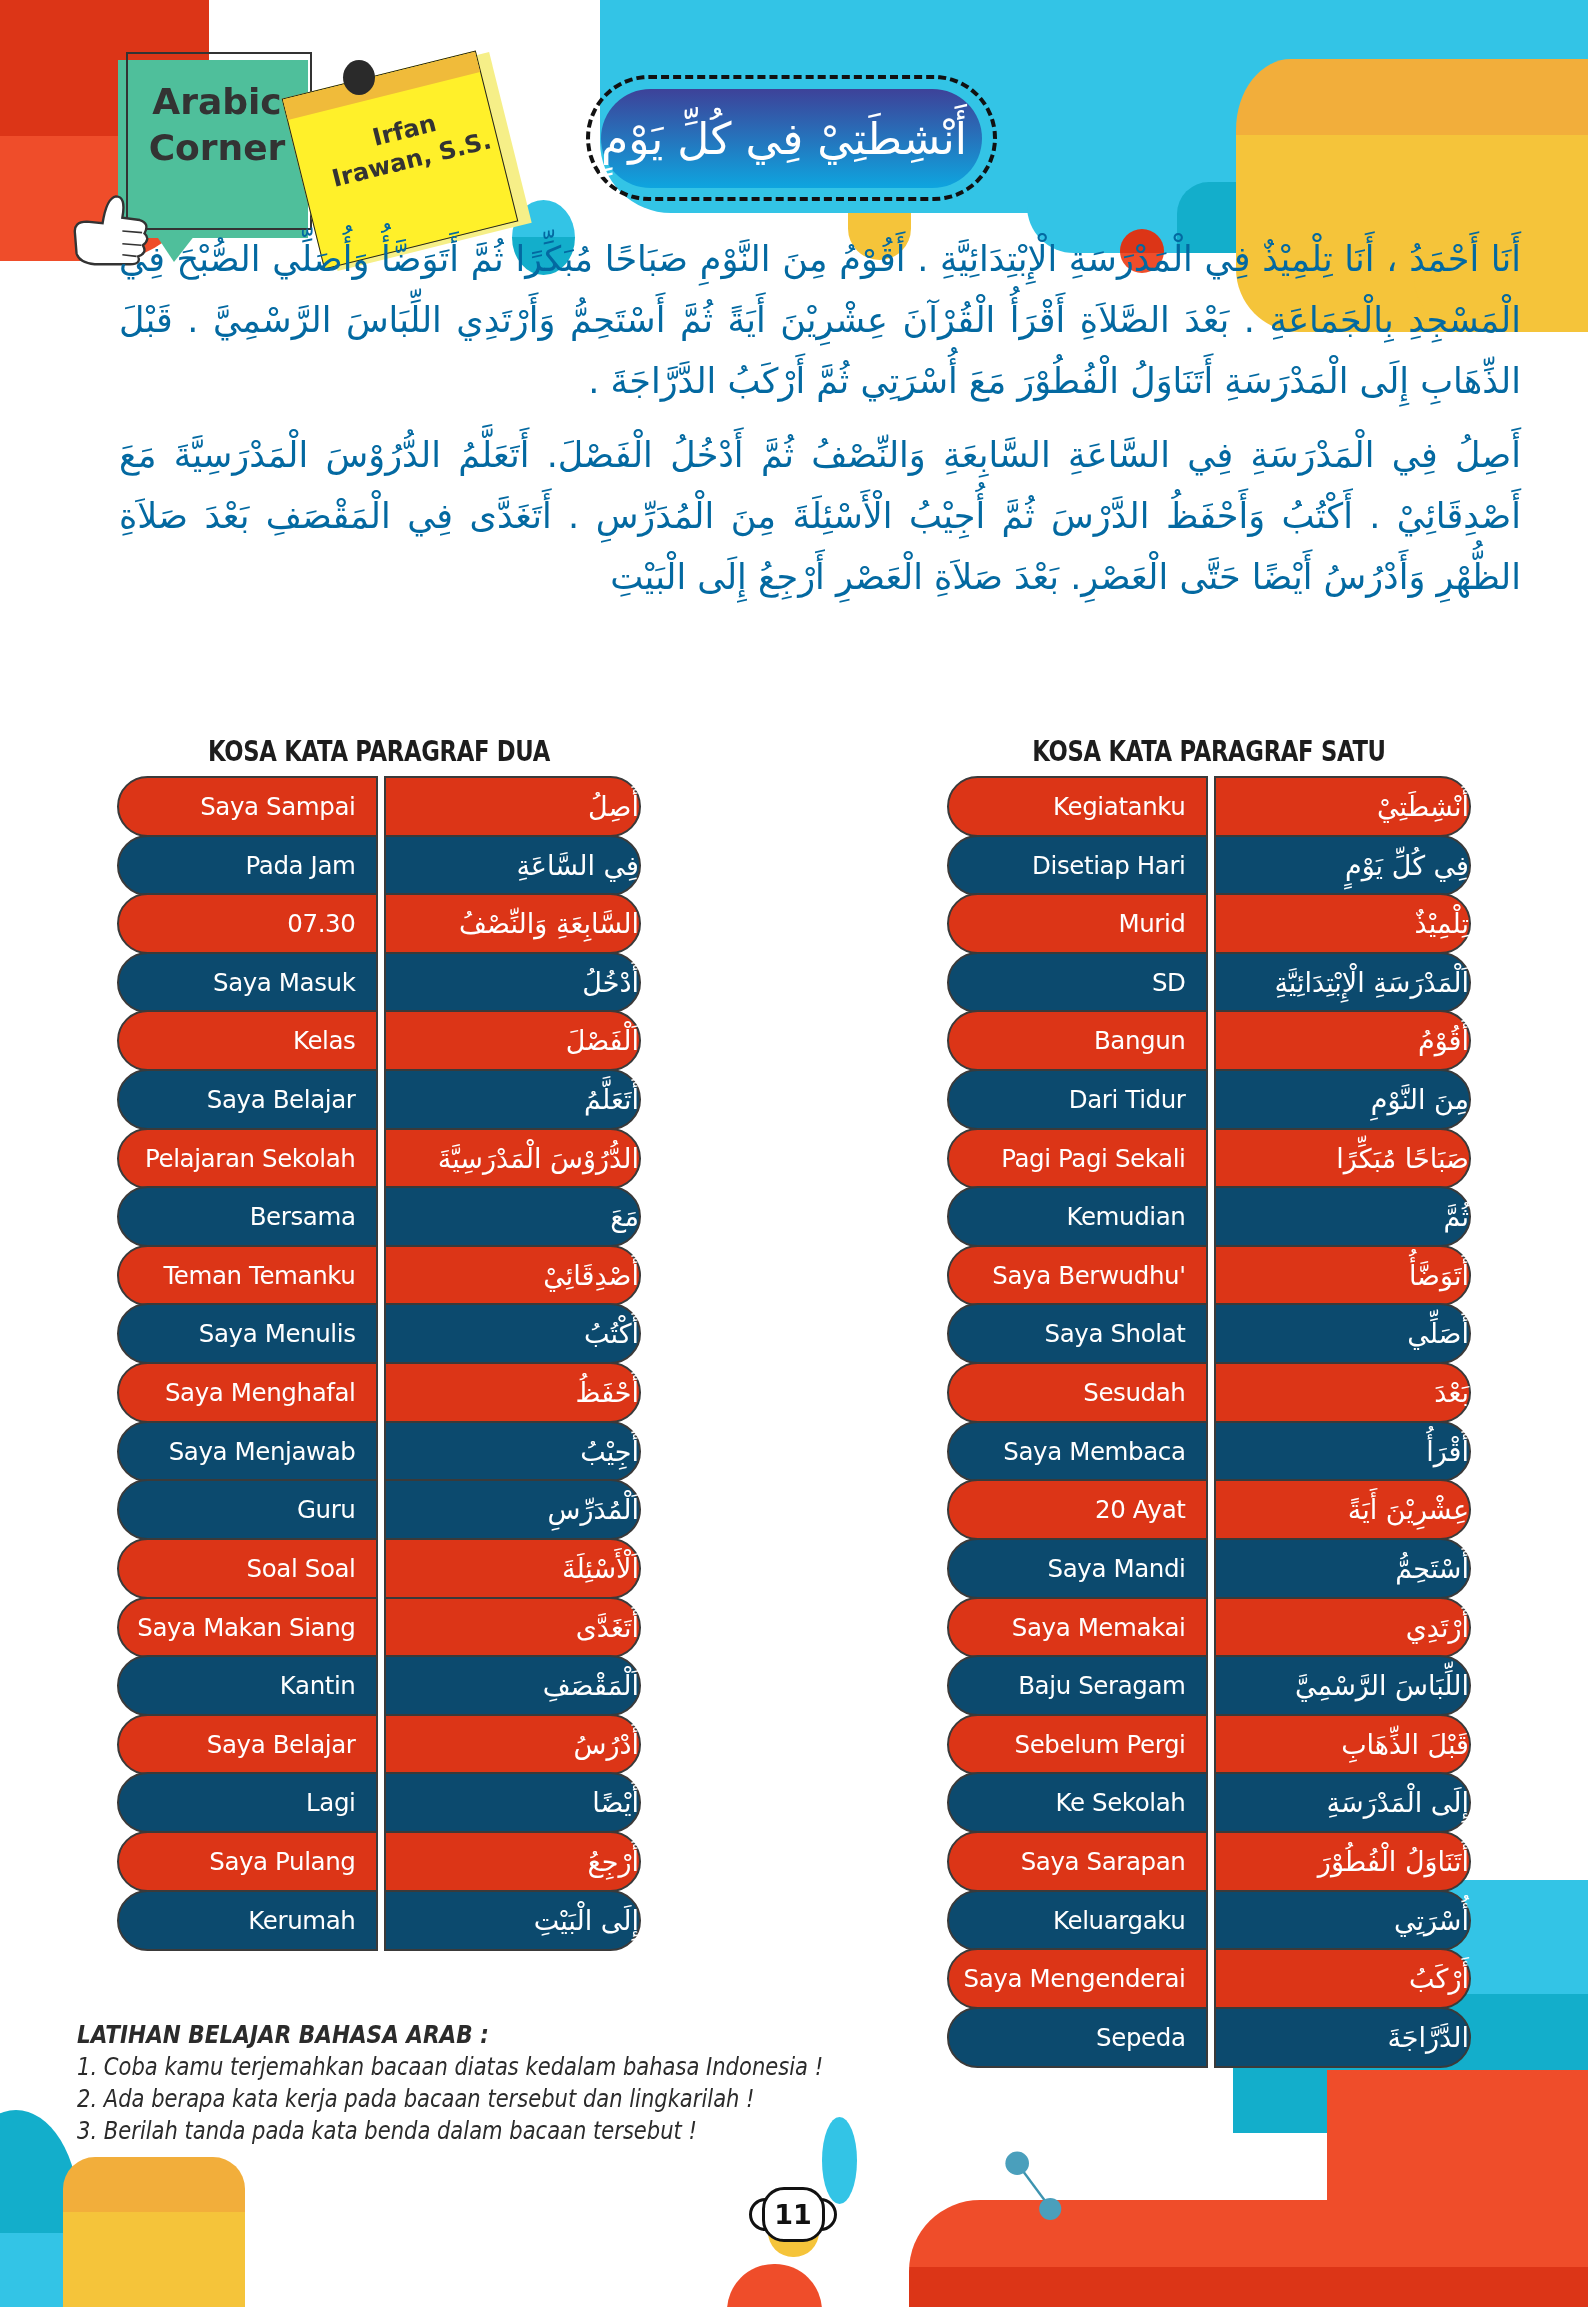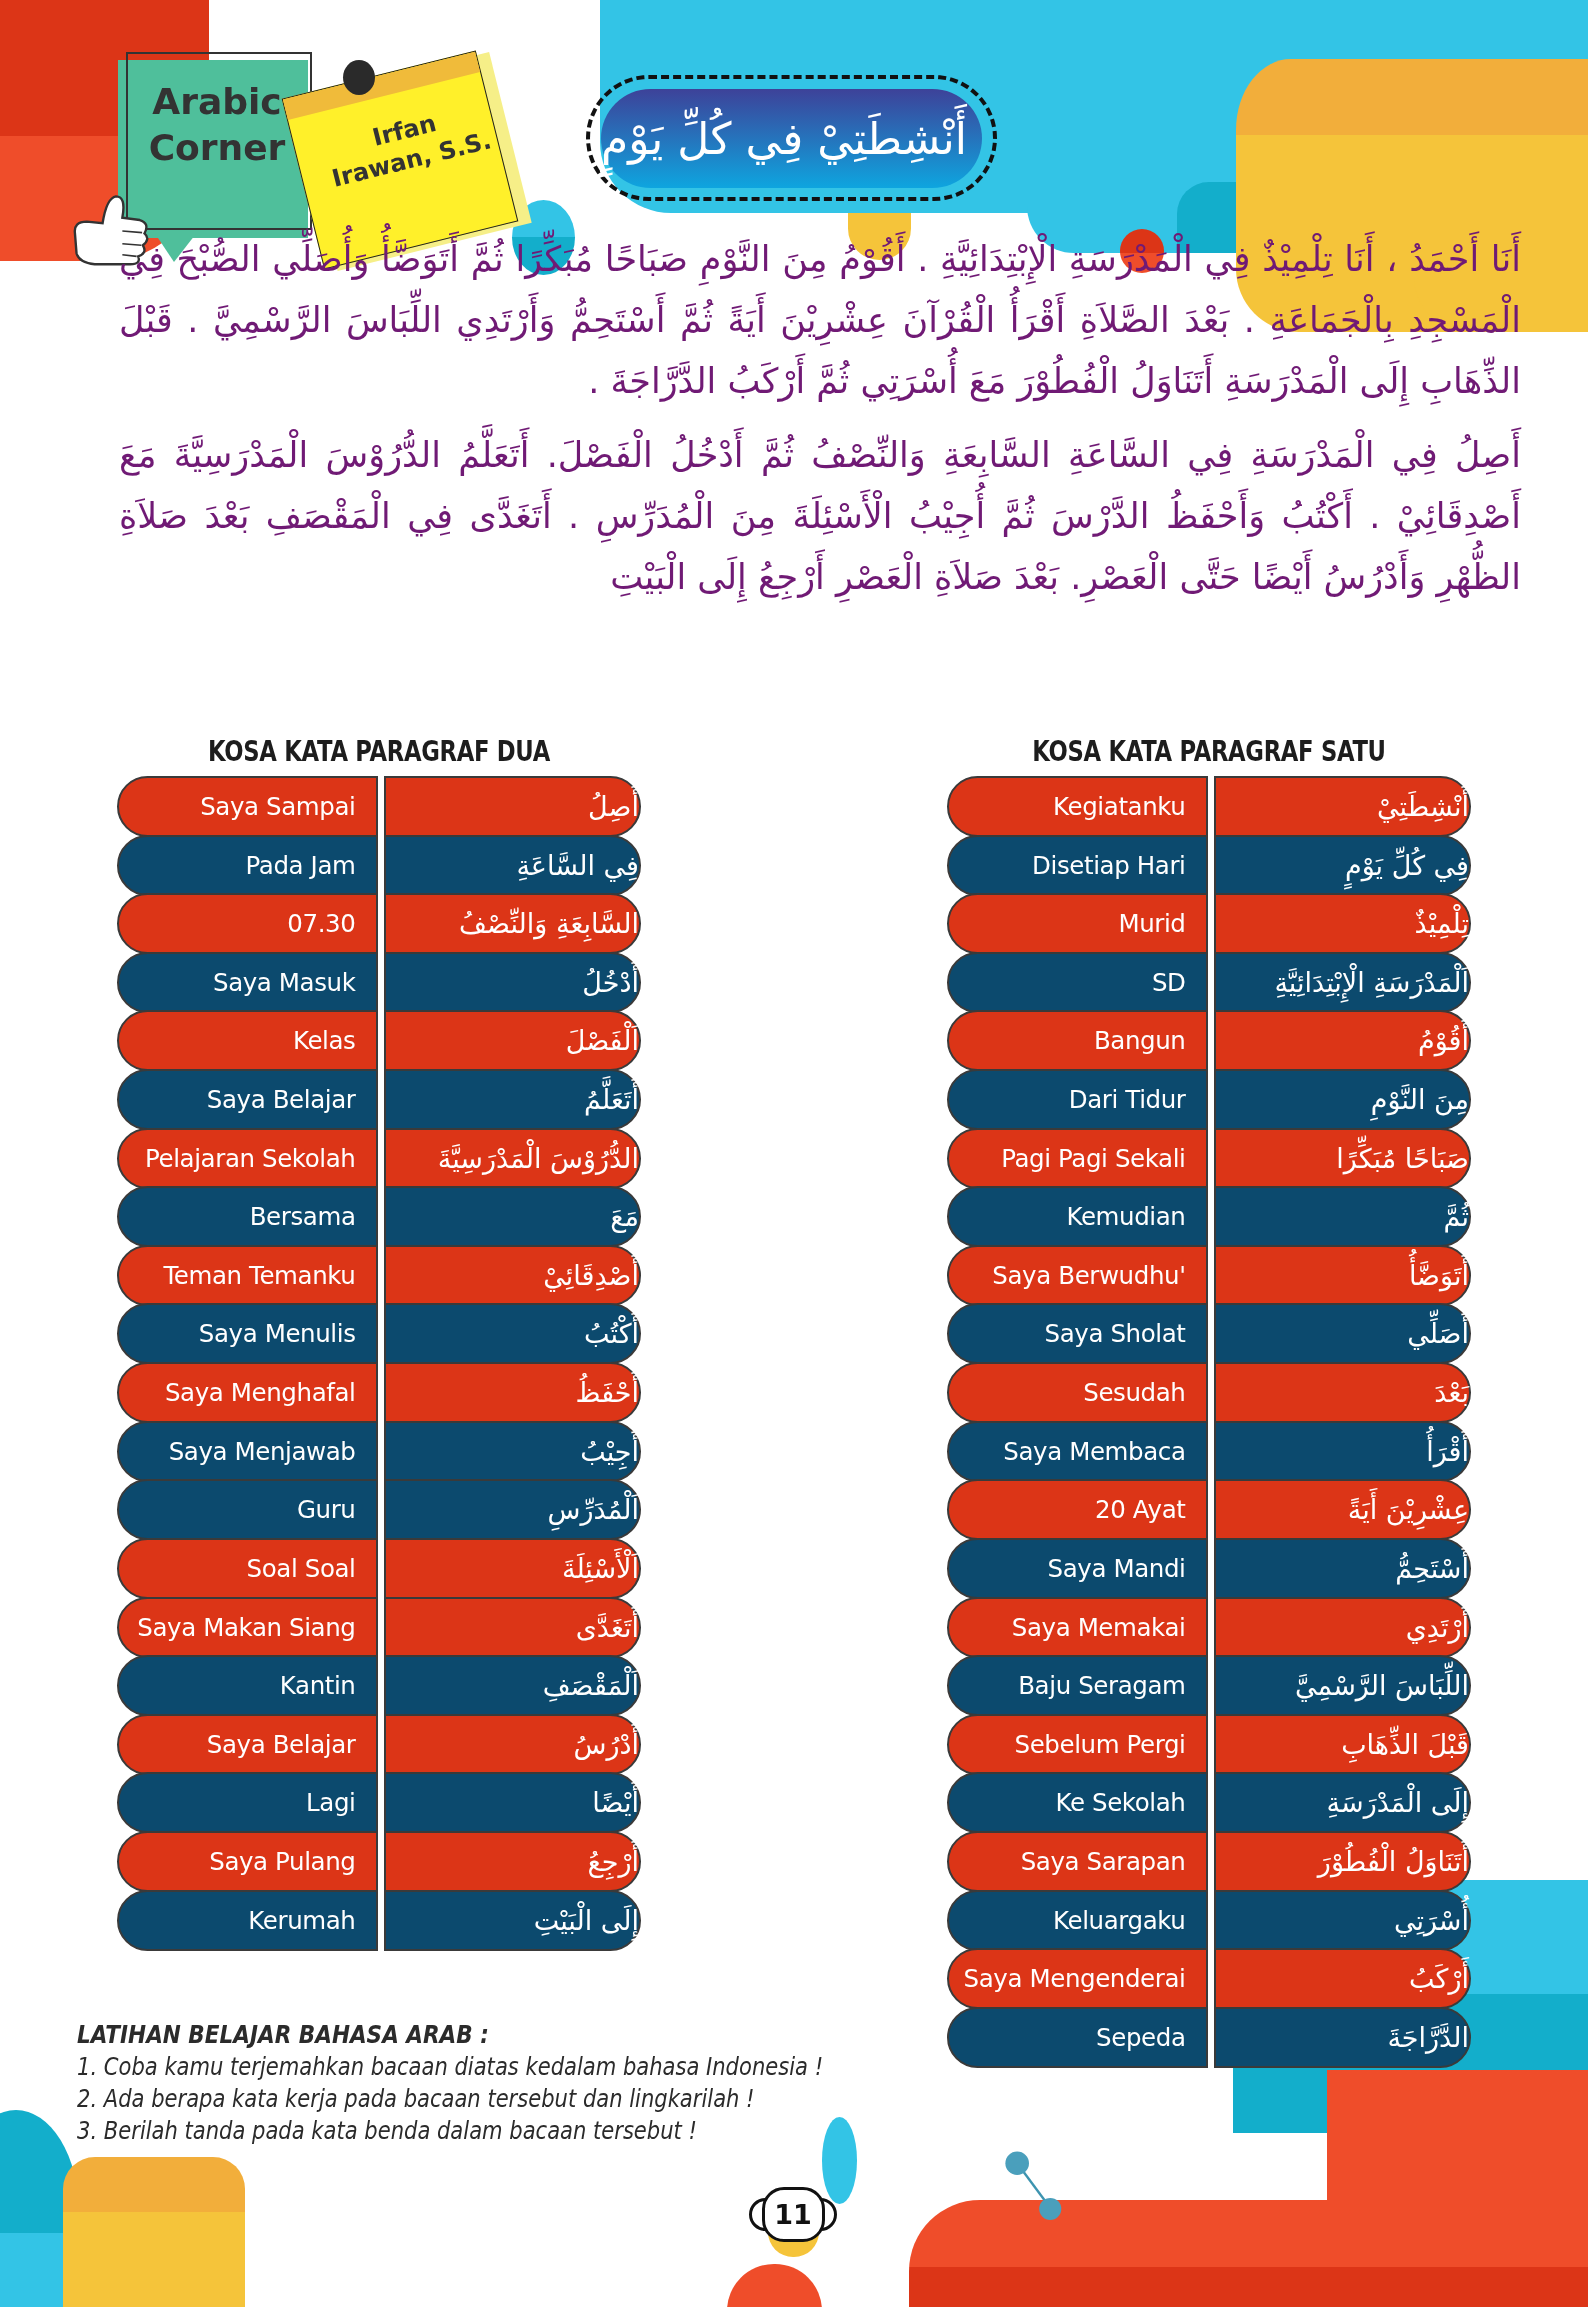--- a/index.html
+++ b/index.html
@@ -36,21 +36,21 @@
   #logo-note-band { position: absolute; left: 0; top: 0; width: 100%; height: 20.5px; background: #f0bb3a; }
   #logo-pin { position: absolute; left: 280px; top: 28px; width: 32px; height: 35px; background: #2a2a2a; border-radius: 50%; }
   #logo-author { position: absolute; left: 254px; top: 83px; width: 182px; text-align: center; font-weight: bold; font-size: 24px; line-height: 30px; color: #333; transform: rotate(-14deg); }
 
   
   #title-wrap { position: absolute; left: 586px; top: 75px; width: 411px; height: 126px; border: 4px dashed #111; border-radius: 63px; box-sizing: border-box; }
   #title-pill { position: absolute; left: 11px; top: 9.5px; right: 11px; bottom: 9.5px; border-radius: 55px; background: linear-gradient(#3d4299 0%, #0ea5df 100%); display: flex; align-items: center; justify-content: flex-start; }
   #title-text { color: #fff; font-family: "DejaVu Sans", sans-serif; font-size: 44px; direction: rtl; }
 
   
-  #reading { position: absolute; left: 119px; top: 229px; width: 1402px; direction: rtl; text-align: justify; font-family: "DejaVu Sans", sans-serif; color: #701a75; font-size: 35px; line-height: 61px; }
+  #reading { position: absolute; left: 119px; top: 229px; width: 1402px; direction: rtl; text-align: justify; font-family: "DejaVu Sans", sans-serif; color: #0369a1; font-size: 35px; line-height: 61px; }
   #reading p { margin: 0 0 12.6px 0; text-align-last: right; }
 
   
   .vocab { position: absolute; }
   #vocab-dua { left: 117px; top: 727px; width: 524px; }
   #vocab-satu { left: 947px; top: 727px; width: 524px; }
   .vocab-title { text-align: center; font-family: "DejaVu Sans", sans-serif; font-weight: bold; font-size: 28.4px; color: #1d1d1d; height: 49px; line-height: 49px; letter-spacing: -0.4px; transform: scaleX(0.8); }
   .vocab-rows { position: relative; }
   .vocab-row { display: flex; height: 61px; box-sizing: border-box; position: relative; }
   .vocab-row .cell { height: 100%; box-sizing: border-box; border: 2.4px solid #3a3a3a; display: flex; align-items: center; color: #fff; }

